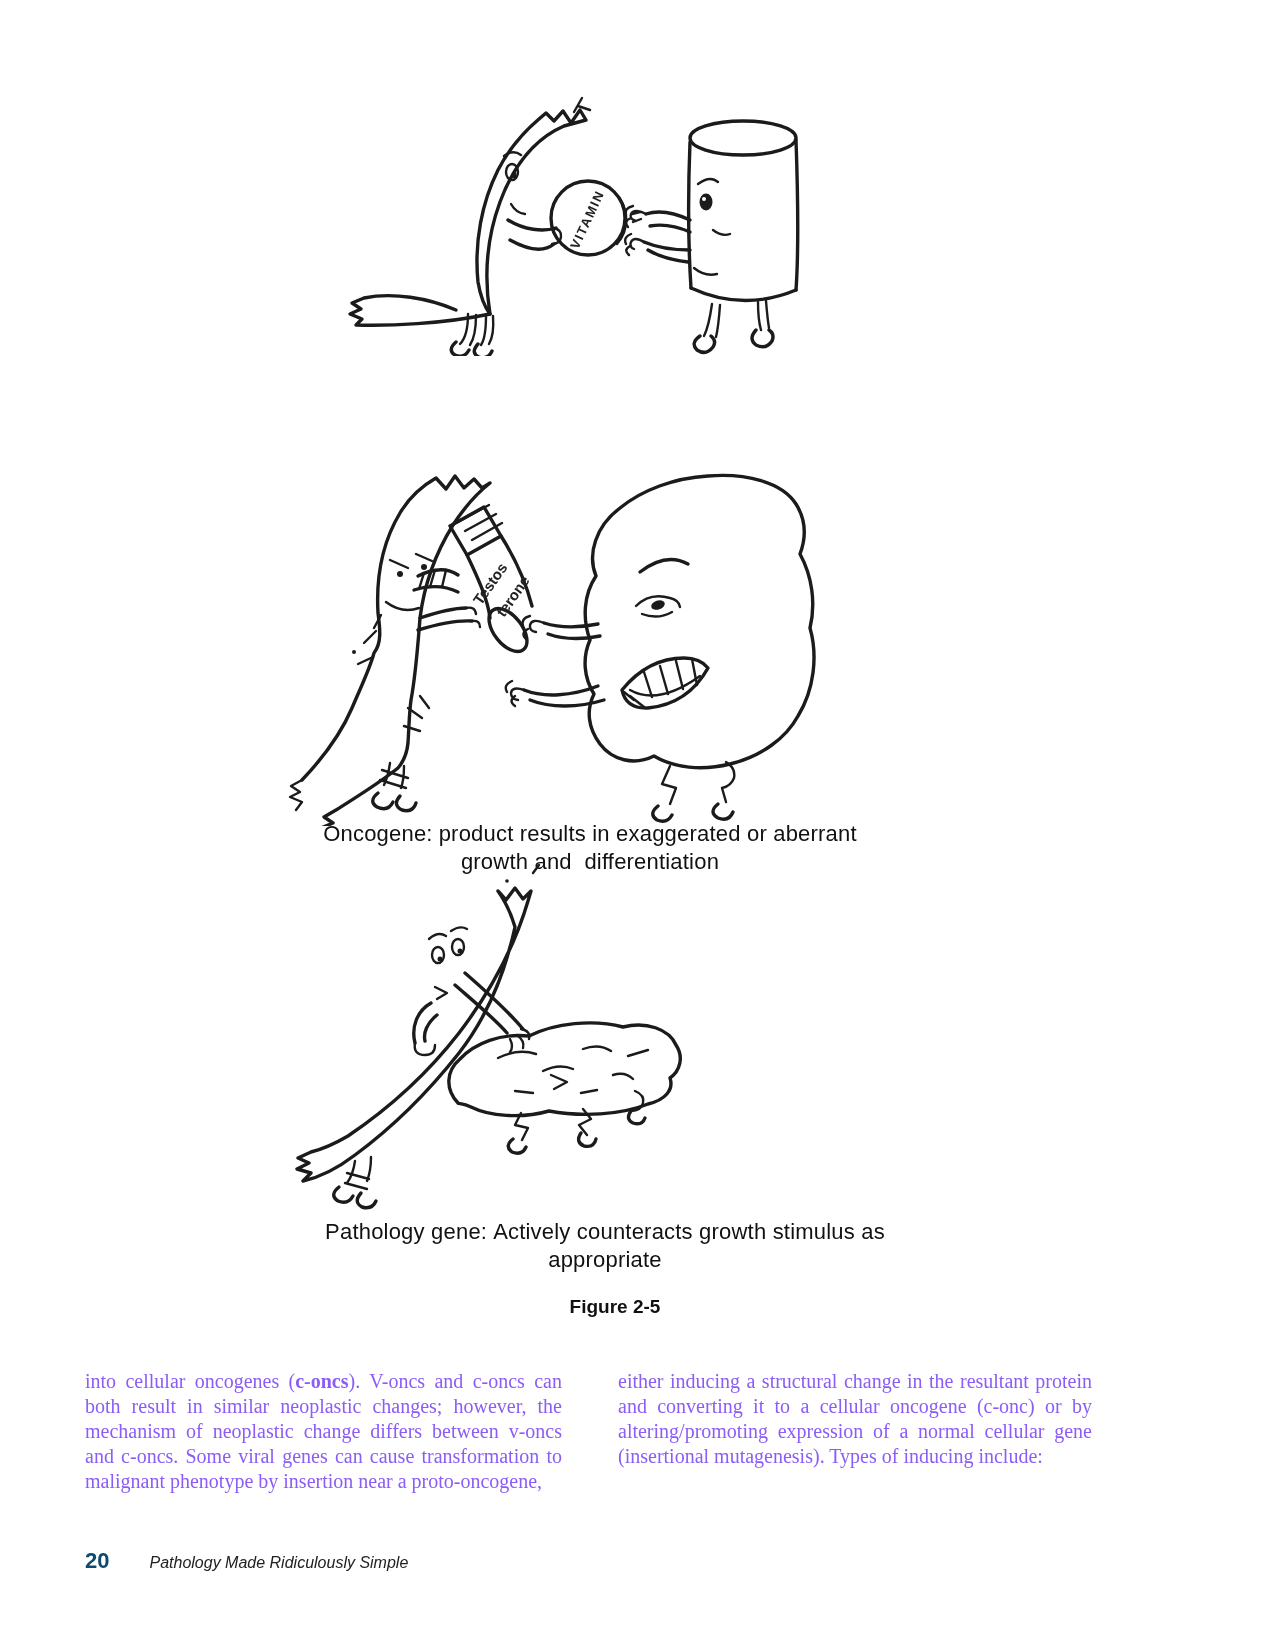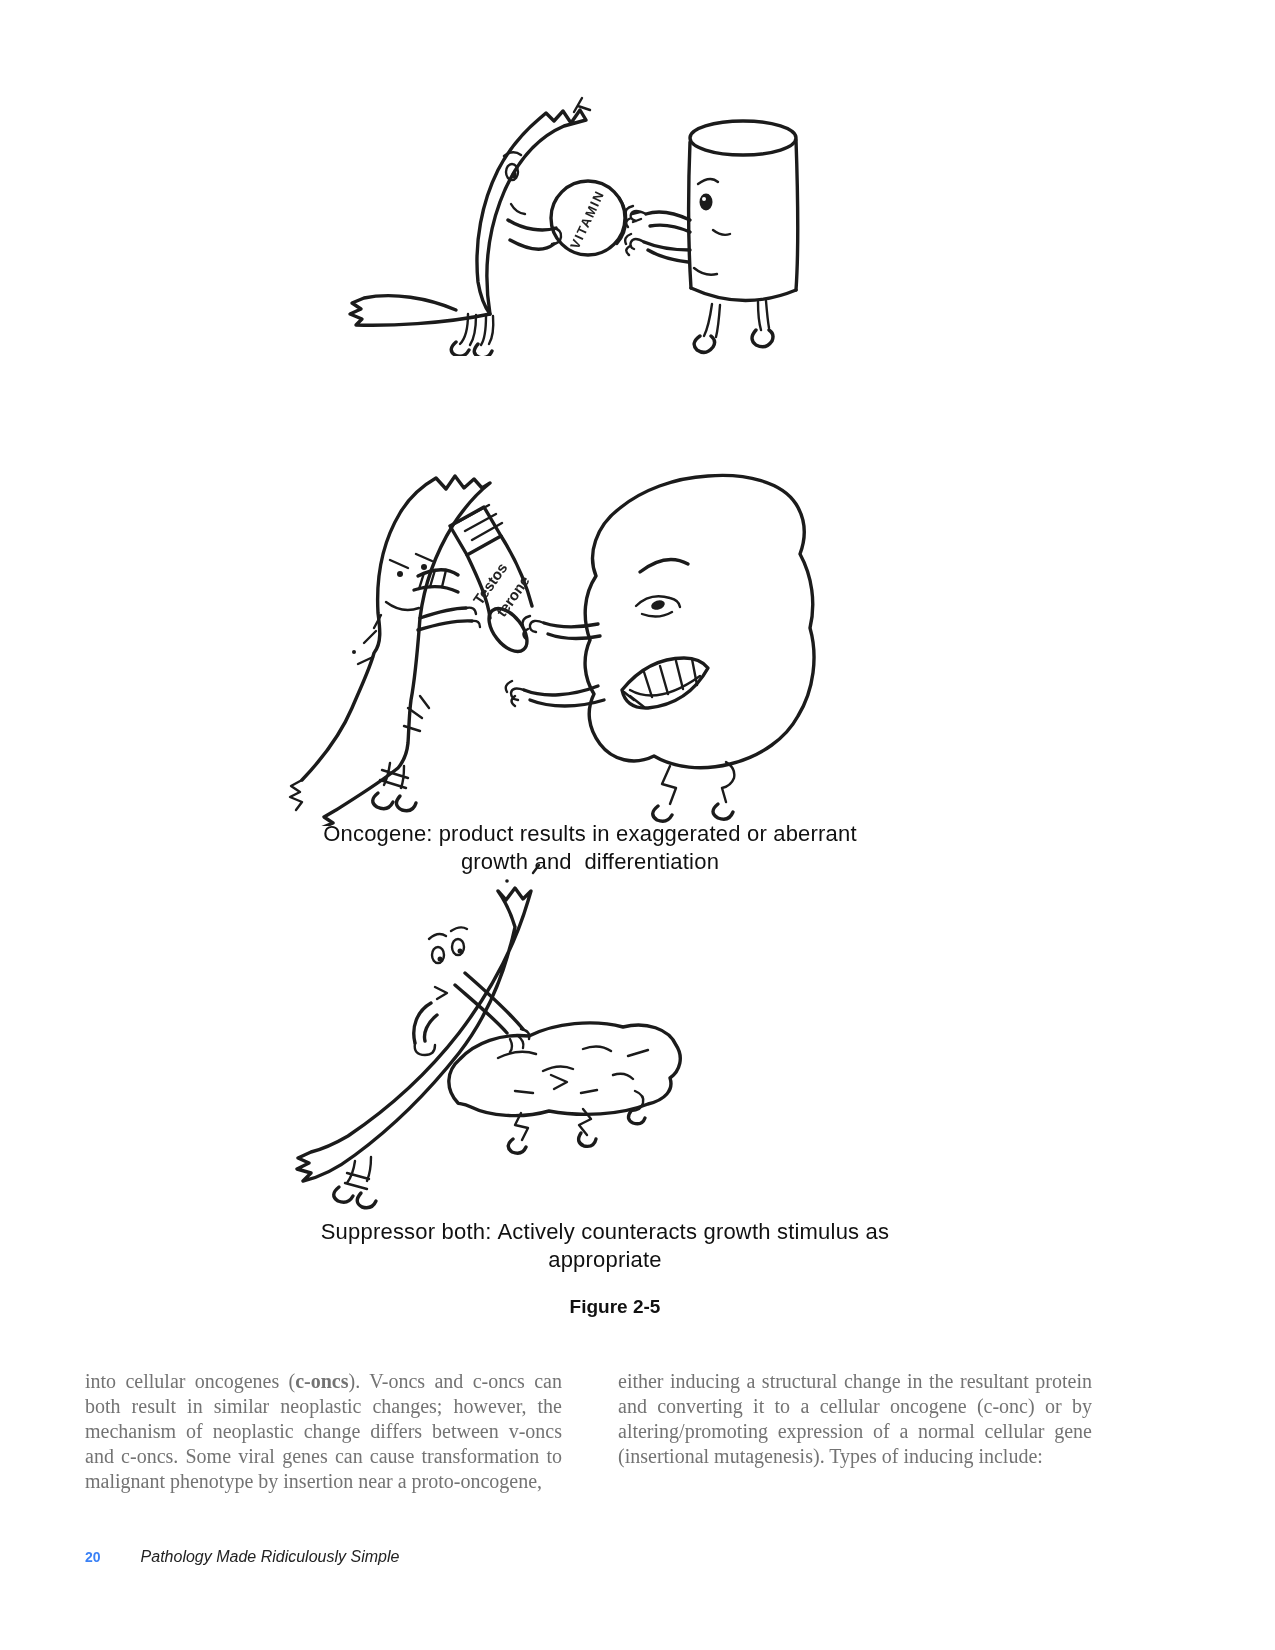--- a/index.html
+++ b/index.html
@@ -45,31 +45,31 @@
     font-weight: bold;
     text-align: center;
     color: #111111;
   }
   .bodycol {
     position: absolute;
     font-family: "Liberation Serif", serif;
     font-size: 20px;
     line-height: 25px;
     text-align: justify;
-    color: #737373;
+    color: #8b5cf6;
   }
   .bodycol .b { font-weight: bold; }
   .bodycol .i { }
   .footer {
     position: absolute;
     display: flex;
     align-items: baseline;
     gap: 40px;
   }
-  .pagenum { font-weight: bold; font-size: 14px; color: #3b82f6; }
+  .pagenum { font-weight: bold; font-size: 22px; color: #0c4a6e; }
   .booktitle { font-style: italic; font-size: 16px; color: #222222; }
 </style>
 </head>
 <body>
 
 <div class="page">
 
   <svg class="cartoon" style="left:328px; top:92px;" width="475" height="264" viewBox="0 0 475 264">
     <g>
 
@@ -228,21 +228,21 @@
       <path d="M182,130 C205,150 225,168 240,186 M172,142 C195,162 212,176 224,190"></path>
       <path class="thin" d="M238,186 q10,2 8,10 M234,192 q8,6 6,13 M227,196 q4,8 0,13"></path>
 
       <path class="thin" d="M72,318 q-2,14 -8,22 M88,314 q0,14 -4,24 M64,330 l22,6 M62,340 l22,6"></path>
       <path d="M56,344 q-10,8 -1,14 q10,4 15,-5"></path>
       <path d="M78,350 q-8,9 1,14 q10,3 14,-6"></path>
     </g>
   </svg>
 
   <div class="caption" style="left:130px; top:1218px; width:950px;">
-    <span class="term">Suppressor both:</span><span class="defn">Actively counteracts growth stimulus as
+    <span class="term">Pathology gene:</span><span class="defn">Actively counteracts growth stimulus as
 appropriate</span>
   </div>
 
   <div class="figure-label" style="left:0px; top:1296px; width:1230px;">Figure 2-5</div>
 
   <div class="bodycol" style="left:85px; top:1369px; width:477px;"><span>into cellular oncogenes (</span><span class="b">c-oncs</span><span>). V-oncs and c-oncs can both result in similar neoplastic changes; however, the mechanism of neoplastic change differs between v-oncs and c-oncs. Some viral genes can cause transformation to malignant phenotype by insertion near a proto-oncogene,</span></div>
 
   <div class="bodycol" style="left:618px; top:1369px; width:474px;"><span>either inducing a structural change in the resultant protein and converting it to a cellular oncogene (c-onc) or by altering/promoting expression of a normal cellular gene (</span><span class="i">insertional mutagenesis</span><span>). Types of inducing include:</span></div>
 
   <div class="footer" style="left:85px; top:1548px;">

